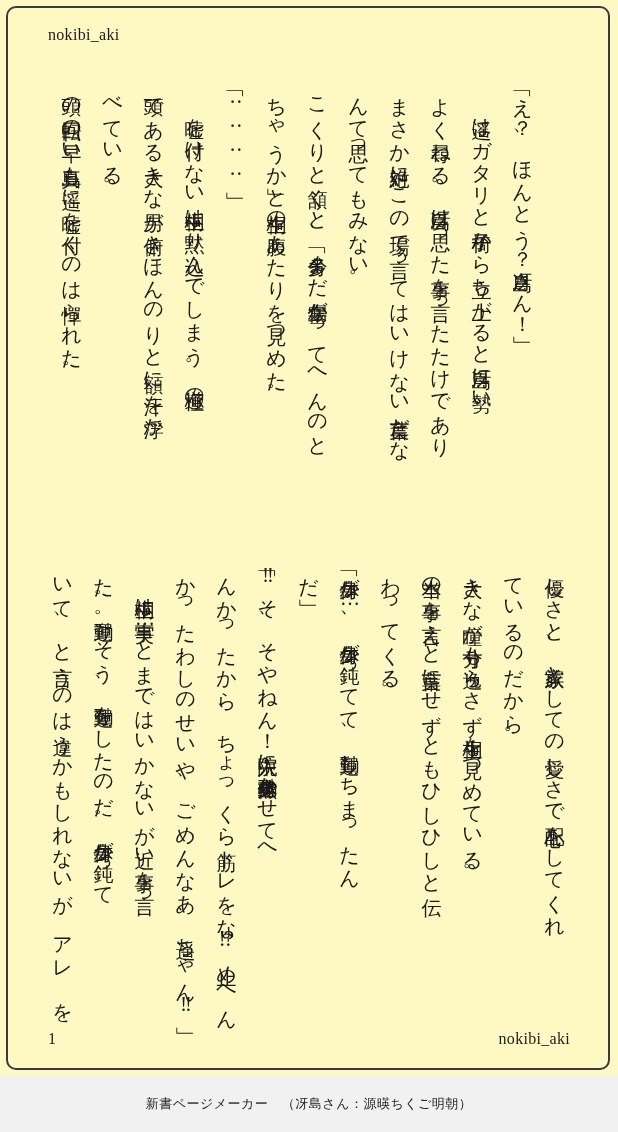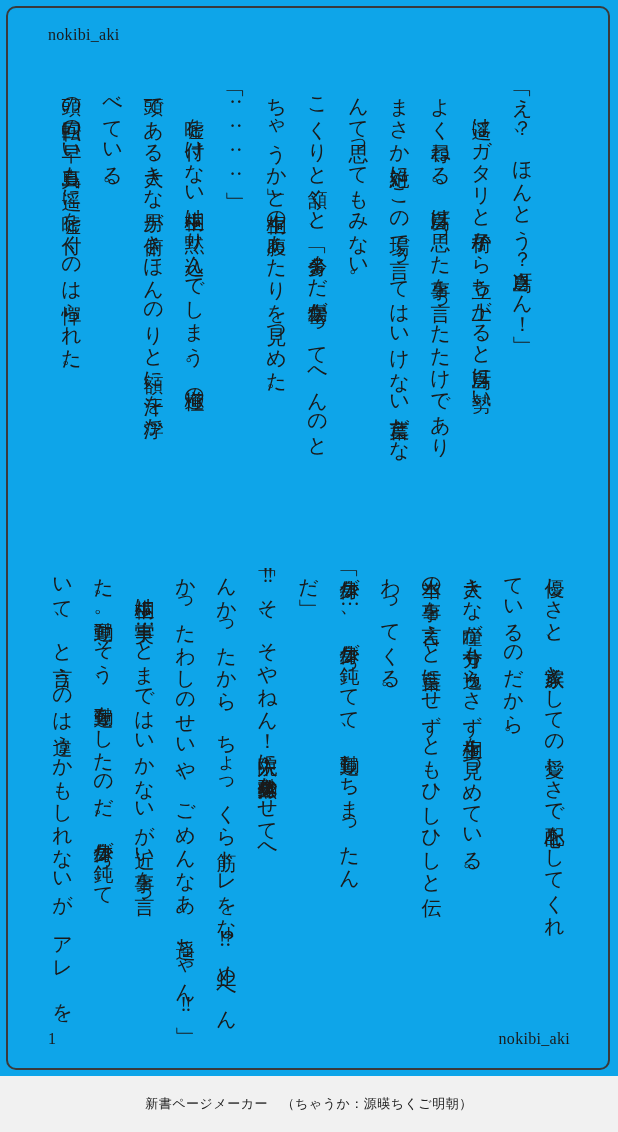--- a/index.html
+++ b/index.html
@@ -4,21 +4,21 @@
 <style>
   html, body {
     margin: 0;
     padding: 0;
     background: #ffffff;
   }
   .stage {
     position: relative;
     width: 618px;
     height: 1132px;
-    background: #0ea5e9;
+    background: #fef9c3;
     overflow: hidden;
     font-family: "Liberation Serif", "DejaVu Serif", serif;
     color: #1b1b1b;
   }
   .page-border {
     position: absolute;
     left: 6px;
     top: 6px;
     width: 604px;
     height: 1064px;
@@ -124,16 +124,16 @@
     <p>かったわしのせいや、ごめんなあ、遥ちゃん‼」</p>
     <p>　桐生は事実…とまではいかないが近い事を言っ</p>
     <p>た。運動。そう、運動をしたのだ。身体が鈍って</p>
     <p>いて、と言うのは違うかもしれないが　アレ　を</p>
   </div>
 
   <div class="footer-page-number">1</div>
   <div class="footer-username">nokibi_aki</div>
 
   <div class="caption-bar">
-    <span>新書ページメーカー　（ちゃうか：源暎ちくご明朝）</span>
+    <span>新書ページメーカー　（冴島さん：源暎ちくご明朝）</span>
   </div>
 
 </div>
 
 </body></html>

